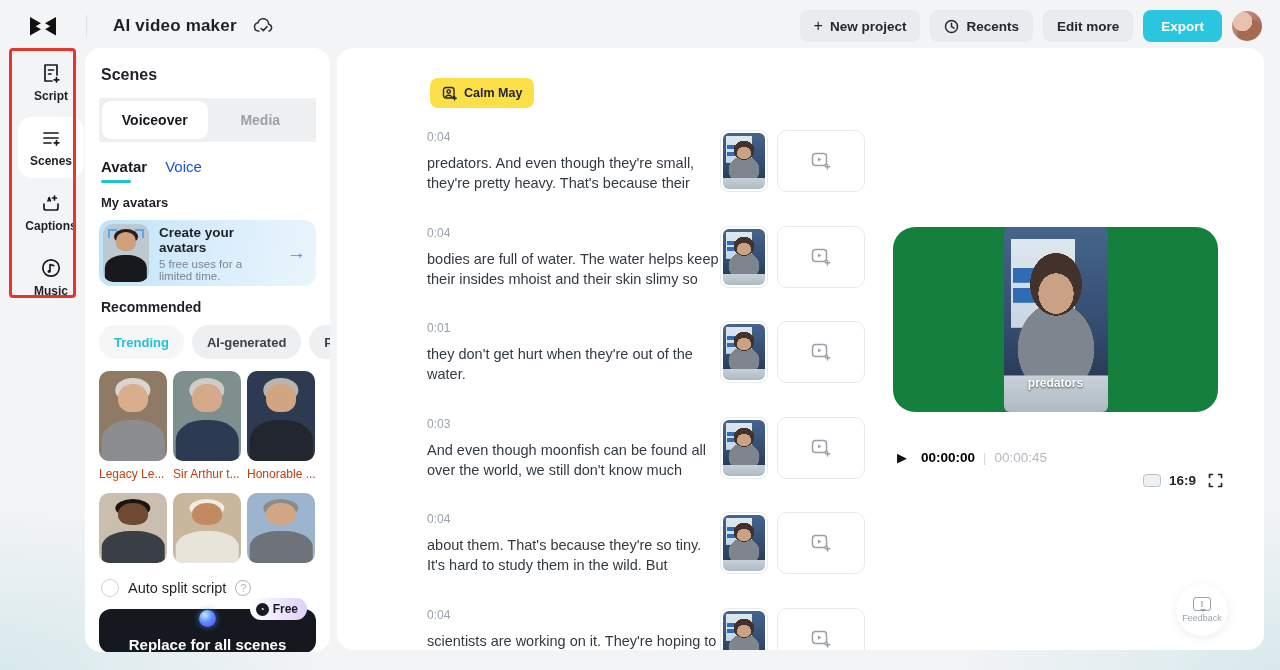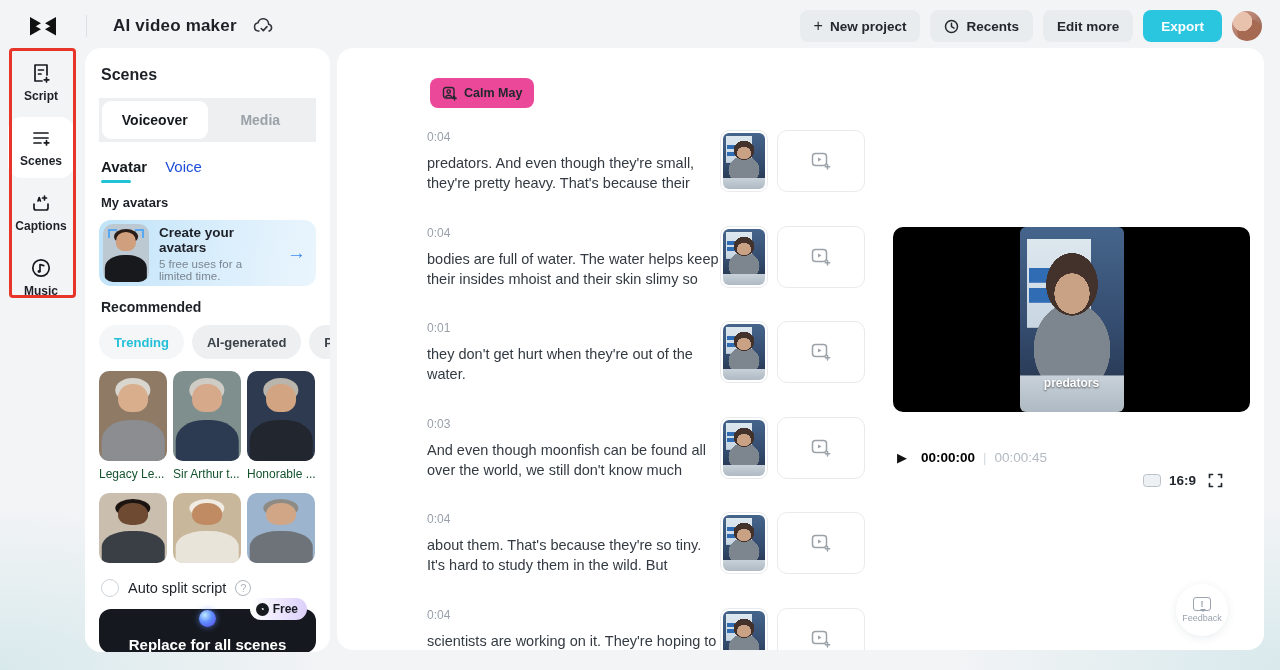--- a/index.html
+++ b/index.html
@@ -24,21 +24,21 @@
   .tbtn { display:flex; align-items:center; gap:7px; height:32px; padding:0 14px; border-radius:8px;
           background:#e9ecee; font-size:13.5px; font-weight:bold; color:#23272e; cursor:pointer; border:none; }
   .tbtn .glyph { font-weight:normal; font-size:16px; line-height:1; }
   .tbtn.export { background:#2ac6e0; color:#fff; padding:0 18px; }
   .user-avatar { width:30px; height:30px; border-radius:50%;
       background: radial-gradient(circle at 35% 35%, #e9c2ad 0 35%, transparent 36%),
                   radial-gradient(circle at 60% 70%, #a66a52 0 45%, transparent 46%),
                   linear-gradient(135deg,#d8a08f,#8c5a49); }
 
   
-  .rail { position:absolute; left:6px; top:48px; width:70px; }
+  .rail { position:absolute; left:16px; top:48px; width:70px; }
   .rail-item { display:flex; flex-direction:column; align-items:center; gap:5px; padding:10px 0; margin:4px 2px; border-radius:14px; cursor:pointer; color:#1d2127; }
   .rail-item.active { background:#ffffff; }
   .rail-label { font-size:12px; font-weight:bold; }
   .annotation-box { position:absolute; left:9px; top:48px; width:67px; height:250px; border:3px solid #e8352a; border-radius:4px; pointer-events:none; z-index:50; }
 
   
   .panel { position:absolute; left:85px; top:48px; width:245px; height:604px; background:#fff; border-radius:16px; padding:14px; overflow:hidden; }
   .panel-title { font-size:16px; font-weight:bold; margin:4px 0 14px 2px; }
   .segmented { display:flex; background:#edeff1; border-radius:0; padding:3px; height:44px; }
   .seg { flex:1; display:flex; align-items:center; justify-content:center; border-radius:9px; font-size:14px; font-weight:bold; color:#9aa1a9; cursor:pointer; }
@@ -63,21 +63,21 @@
       background-repeat:no-repeat; }
   .banner-title { font-size:13.5px; font-weight:bold; }
   .banner-sub { font-size:11.5px; color:#7b8690; margin-top:3px; }
   .banner-arrow { margin-left:auto; color:#3d8af0; font-size:19px; }
   .recommended { font-size:14px; font-weight:bold; margin:13px 2px 10px; }
   .chips { display:flex; gap:8px; margin-right:-14px; overflow:hidden; }
   .chip { flex:none; height:34px; padding:0 15px; border-radius:17px; display:flex; align-items:center; font-size:13px; font-weight:bold; background:#edeff1; color:#3c424a; cursor:pointer; }
   .chip.active { background:#f4f6f7; color:#25c0d8; }
   .grid { display:flex; gap:6px; margin-top:12px; }
   .card { width:68px; cursor:pointer; }
-  .card-label { font-size:12px; color:#14532d; margin-top:6px; white-space:nowrap; overflow:hidden; }
+  .card-label { font-size:12px; color:#c2410c; margin-top:6px; white-space:nowrap; overflow:hidden; }
   .portrait { position:relative; border-radius:10px; overflow:hidden; background:var(--bg,#b9c3cc); }
   .portrait.tall { height:90px; } .portrait.short { height:70px; }
   .portrait::before { content:""; position:absolute; top:14%; left:50%; transform:translateX(-50%); width:44%; height:32%;
       border-radius:48% 48% 42% 42%; background:var(--skin,#d8b394); z-index:2; }
   .portrait::after { content:""; position:absolute; bottom:-4%; left:50%; transform:translateX(-50%); width:92%; height:50%;
       border-radius:45% 45% 0 0; background:var(--suit,#474d56); z-index:1; }
   .portrait .hair { position:absolute; top:8%; left:50%; transform:translateX(-50%); width:52%; height:26%; border-radius:50%; background:var(--hair,#9b938a); z-index:1; }
   .autosplit { display:flex; align-items:center; gap:9px; margin:16px 2px 12px; }
   .radio { width:18px; height:18px; border-radius:50%; border:1.5px solid #cfd4d9; background:#fff; cursor:pointer; flex:none; }
   .autosplit-label { font-size:14.5px; color:#1d2127; }
@@ -86,21 +86,21 @@
   .replace-btn { width:100%; height:44px; border-radius:12px; background:#15181e; color:#fff; font-size:15px; font-weight:bold;
       display:flex; align-items:center; justify-content:center; gap:9px; border:none; cursor:pointer; font-family:inherit;flex-direction:column; }
   .orb { width:17px; height:17px; border-radius:50%; background:radial-gradient(circle at 35% 30%, #bfeaff 0%, #5e8bff 45%, #5a45e8 100%); box-shadow:0 0 6px rgba(94,139,255,.7); }
   .free-badge { position:absolute; top:-11px; right:9px; height:22px; padding:0 9px 0 6px; border-radius:11px;
       background:linear-gradient(90deg,#ffffff, #dccffa); display:flex; align-items:center; gap:4px; font-size:12px; font-weight:bold; color:#16191e; }
   .free-clock { width:13px; height:13px; border-radius:50%; background:#16191e; color:#fff; font-size:8px; display:flex; align-items:center; justify-content:center; }
 
   
   .main { position:absolute; left:337px; top:48px; width:927px; height:602px; background:#fff; border-radius:16px; overflow:hidden; }
   .speaker-chip { position:absolute; left:93px; top:30px; height:30px; display:flex; align-items:center; gap:7px;
-      background:#ec4899; border-radius:8px; padding:0 12px; font-size:12.5px; font-weight:bold; color:#23272e; cursor:pointer; }
+      background:#fde047; border-radius:8px; padding:0 12px; font-size:12.5px; font-weight:bold; color:#23272e; cursor:pointer; }
   .scene-list { position:absolute; left:90px; top:68px; width:790px; }
   .scene-row { position:relative; height:95.5px; }
   .scene-time { font-size:12px; color:#99a1ab; padding-top:14px; }
   .scene-text { font-size:14.5px; color:#333a42; line-height:20px; margin-top:9px; width:292px; }
   .scene-media { position:absolute; left:293px; top:14px; display:flex; gap:9px; }
   .thumb-frame { width:48px; height:62px; border:1px solid #e8eaed; border-radius:9px; background:#fff; padding:2px; cursor:pointer; }
   .news-thumb { width:100%; height:100%; border-radius:6px;
       background:
         linear-gradient(180deg, rgba(0,0,0,0) 80%, #c8d1d9 80.5%, #aeb9c3 100%),
         radial-gradient(ellipse 17% 11% at 50% 36%, #c9a184 0 99%, rgba(0,0,0,0) 100%),
@@ -110,21 +110,21 @@
         linear-gradient(0deg,#2f6cb4,#2f6cb4),
         linear-gradient(180deg,#dde7ee,#c8d6e2),
         linear-gradient(180deg,#46658c 0%, #32496b 60%, #222f44 100%);
       background-size:100% 100%,100% 100%,100% 100%,100% 100%, 44% 8%, 44% 8%, 62% 48%, 100% 100%;
       background-position:0 0,0 0,0 0,0 0, 16% 24%, 16% 36%, 20% 12%, 0 0;
       background-repeat:no-repeat; }
   .media-placeholder { width:88px; height:62px; border:1px solid #e8eaed; border-radius:10px; background:#fff;
       display:flex; align-items:center; justify-content:center; color:#9aa1a9; cursor:pointer; }
 
   
-  .player { position:absolute; left:556px; top:179px; width:357px; height:185px; background:#000000; border-radius:10px; overflow:hidden; }
+  .player { position:absolute; left:556px; top:179px; width:325px; height:185px; background:#15803d; border-radius:22px; overflow:hidden; }
   .player-video { position:absolute; left:50%; top:0; transform:translateX(-50%); width:104px; height:185px; }
   .caption { position:absolute; left:50%; bottom:22px; transform:translateX(-50%); color:#fff; font-size:12px; font-weight:bold; text-shadow:0 1px 2px rgba(0,0,0,.6); }
   .controls { position:absolute; left:556px; top:394px; width:330px; height:30px; display:flex; align-items:center; }
   .play-btn { font-size:13px; color:#111; cursor:pointer; margin-left:4px; }
   .time-cur { font-size:13.5px; font-weight:bold; color:#000000; margin-left:14px; }
   .time-sep { color:#d4d8dc; margin:0 8px; font-size:13px; }
   .time-total { font-size:13.5px; color:#b3bac1; }
   .ctrl-right { margin-left:auto; display:flex; align-items:center; gap:8px;margin-top:46px; }
   .ratio-icon { width:18px; height:13px; border:1.6px solid #b9c1c9; border-radius:3.5px; background:#eef1f3; cursor:pointer; }
   .ratio-label { font-size:13.5px; font-weight:bold; color:#23272e; }

